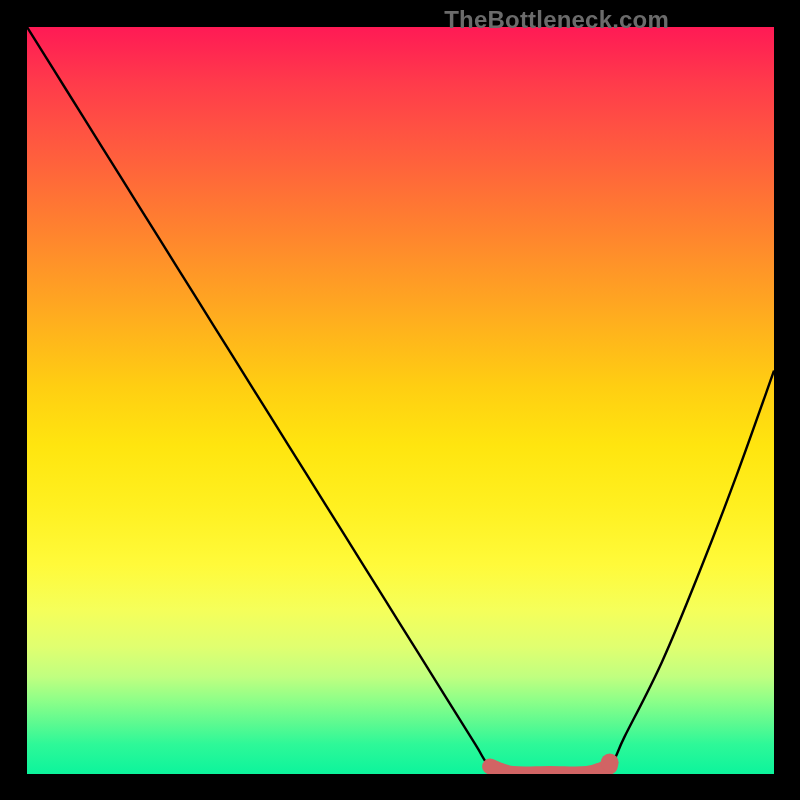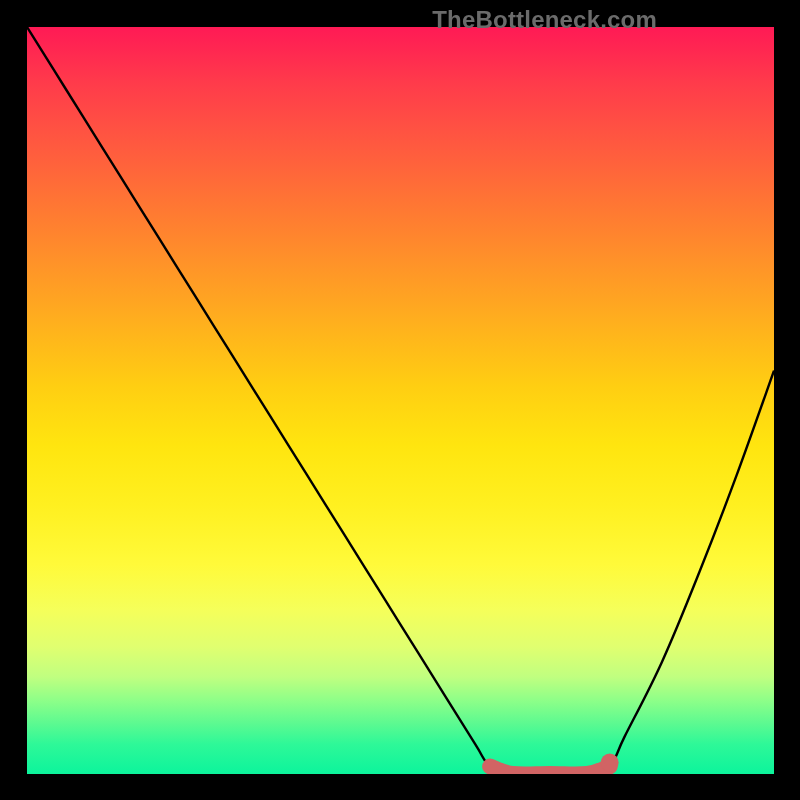--- a/index.html
+++ b/index.html
@@ -8,20 +8,21 @@
     width: 800px;
     height: 800px;
     background: #000;
     overflow: hidden;
   }
   .container {
     position: relative;
     width: 685px;
     height: 800px;
     background: #000;
+    padding-left: 12px;
   }
   .plot-area {
     position: absolute;
     left: 27px;
     top: 27px;
     width: 747px;
     height: 747px;
     background: linear-gradient(to bottom,
       #ff1a55 0%,
       #ff3d4a 8%,

